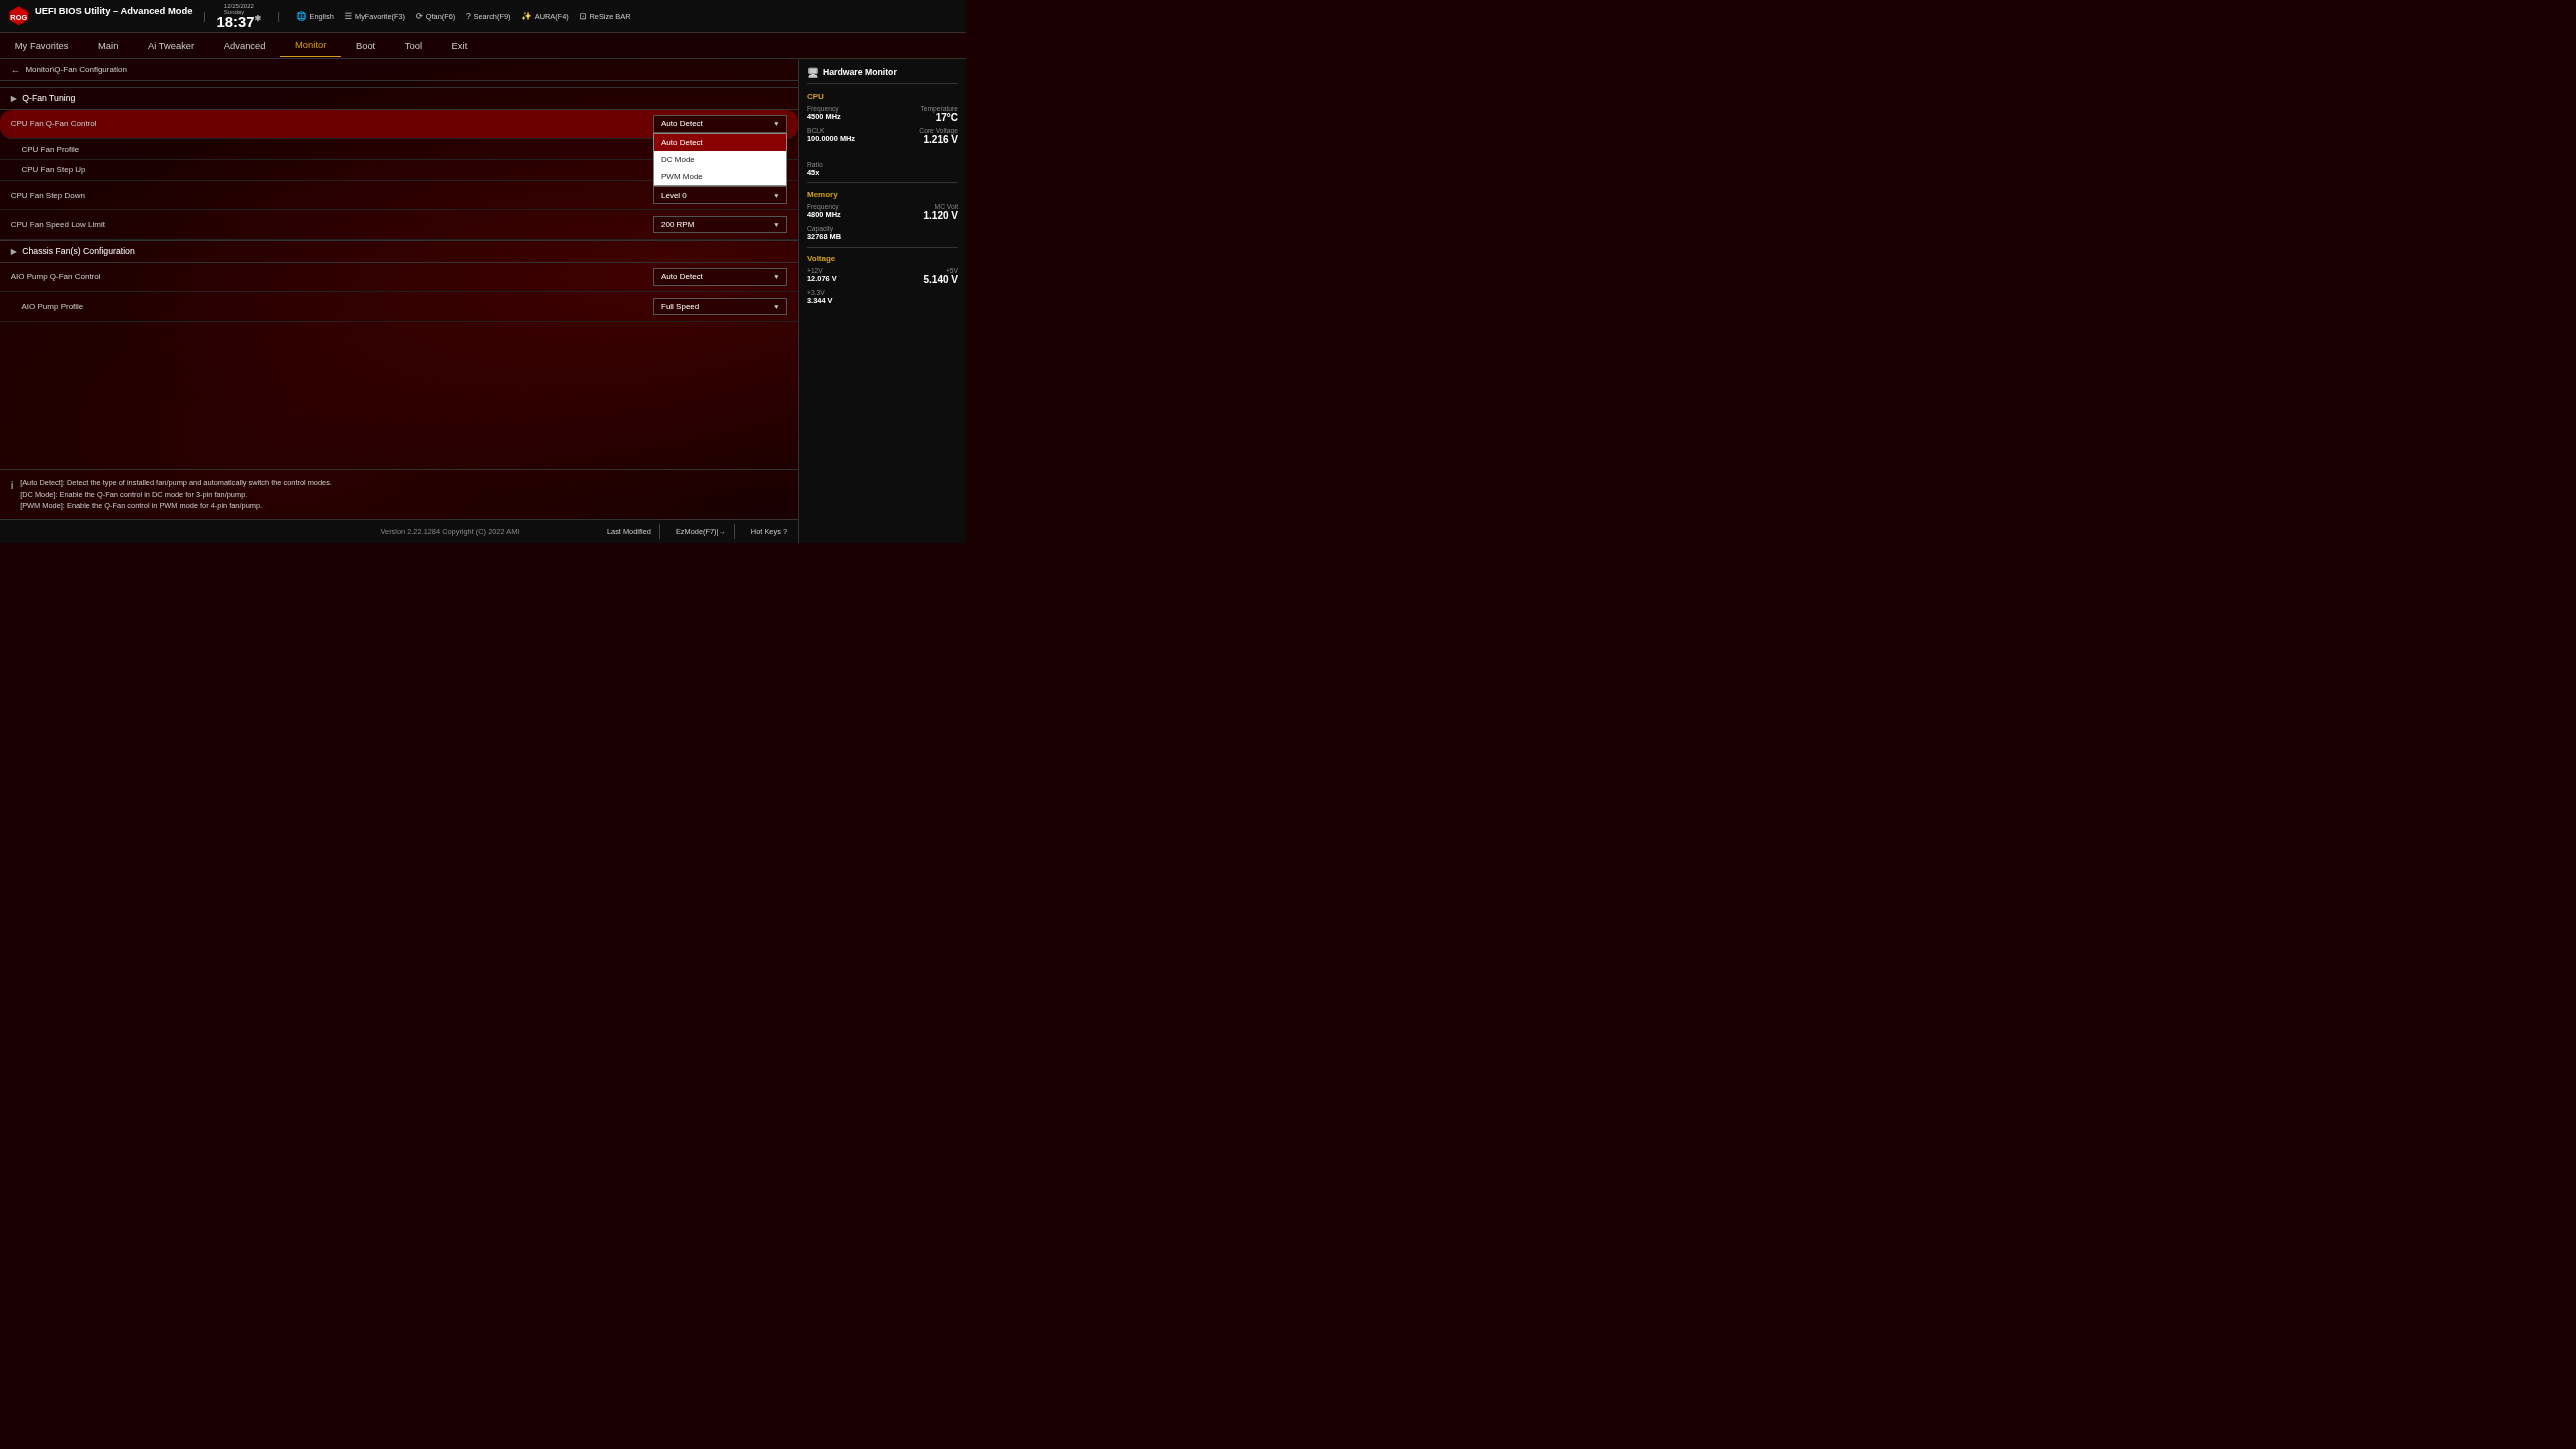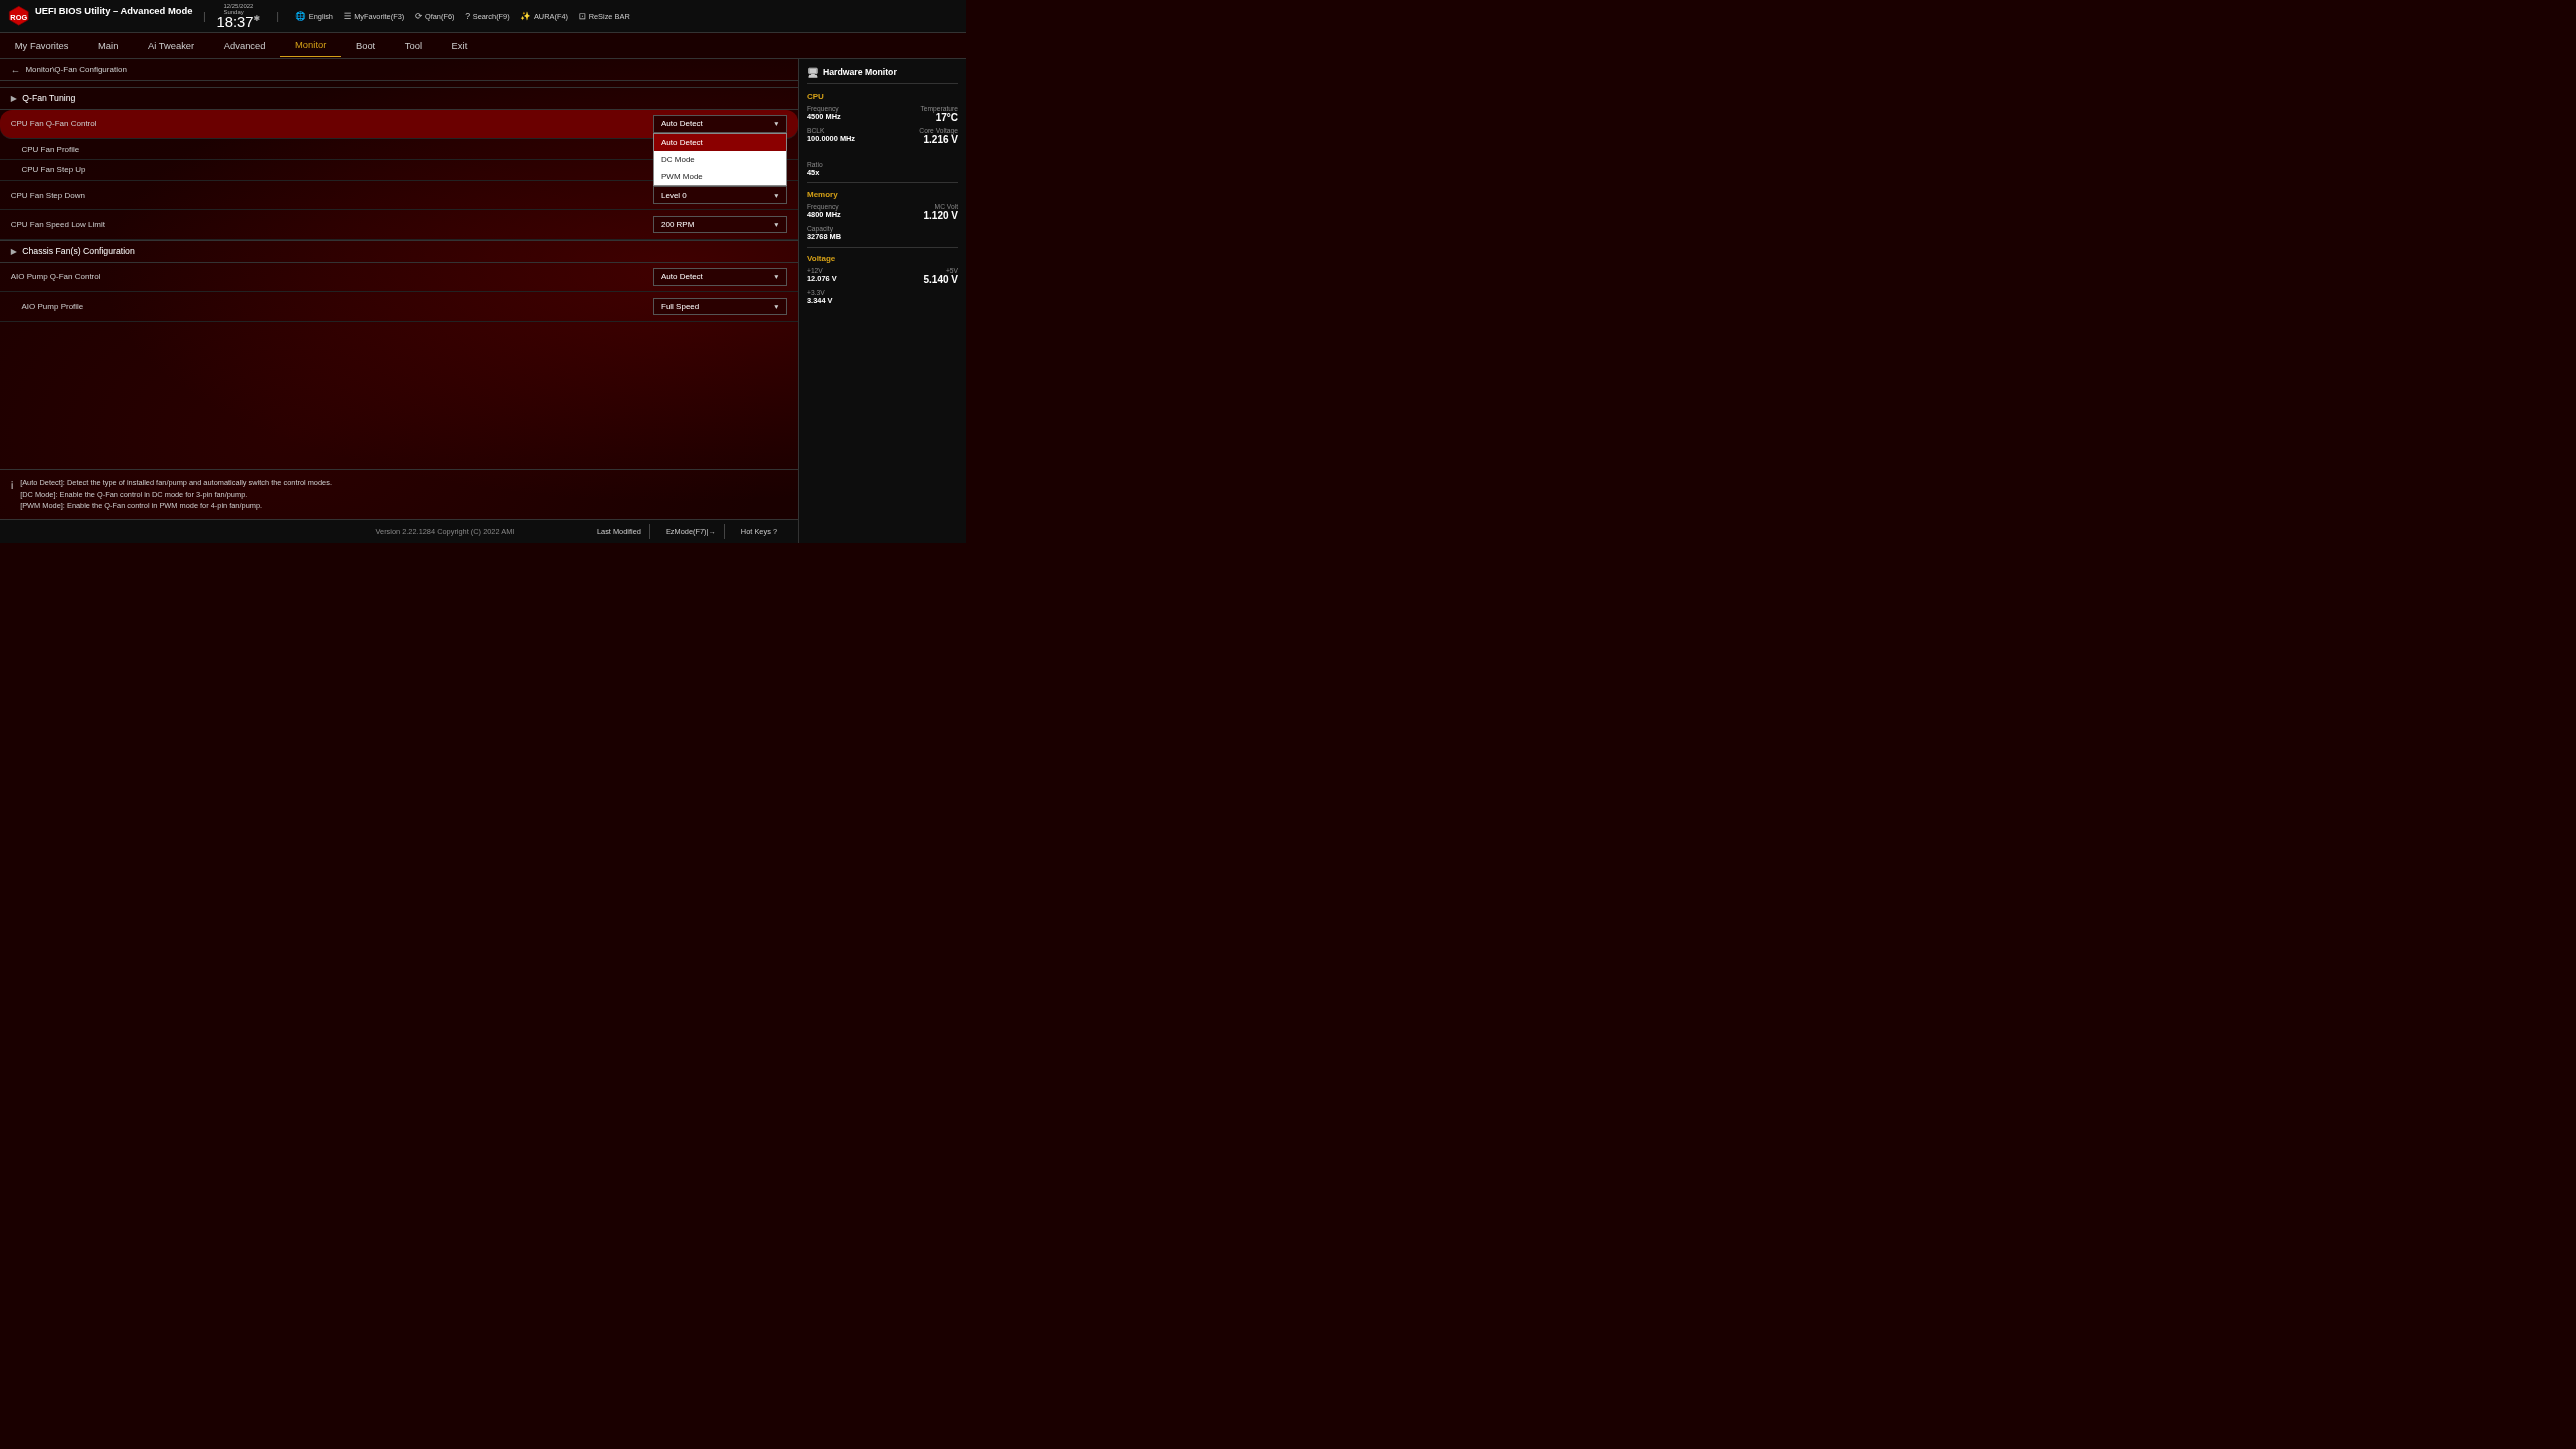--- a/index.html
+++ b/index.html
@@ -65,21 +65,21 @@
       flex-direction: column;
       align-items: center;
       margin-right: 5.4px;
     }
     .date-line {
       font-size: 6px;
       color: #aaa;
     }
     .time-display {
       font-size: 14.8px;
-      font-weight: normal;
+      font-weight: bold;
       color: #fff;
       line-height: 1;
     }
     .time-settings-icon {
       font-size: 8px;
       color: #aaa;
       vertical-align: super;
     }
     .header-tools {
       display: flex;
@@ -248,21 +248,21 @@
       font-size: 7.4px;
       line-height: 1.6;
     }
     
     .footer {
       background: #0d0d0d;
       border-top: 0.7px solid #333;
       display: flex;
       align-items: center;
       justify-content: space-between;
-      padding: 4px 13px;
+      padding: 4px 3px;
       min-height: 24px;
     }
     .footer-center {
       color: #888;
       font-size: 7.4px;
       flex: 1;
       text-align: center;
     }
     .footer-buttons {
       display: flex;

